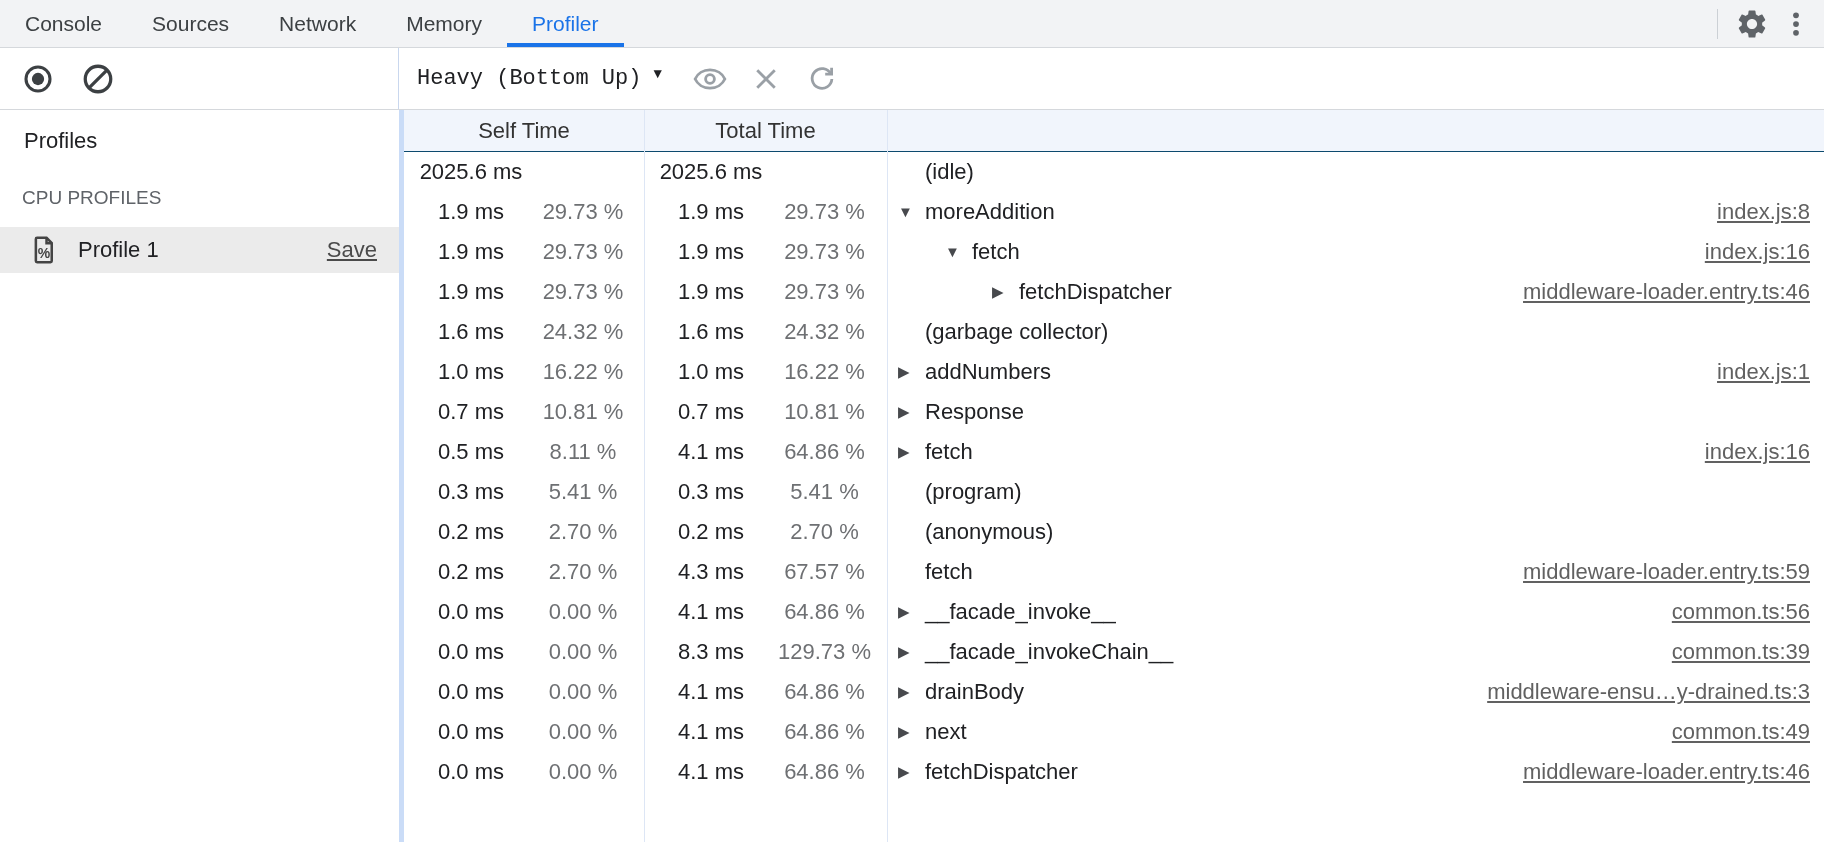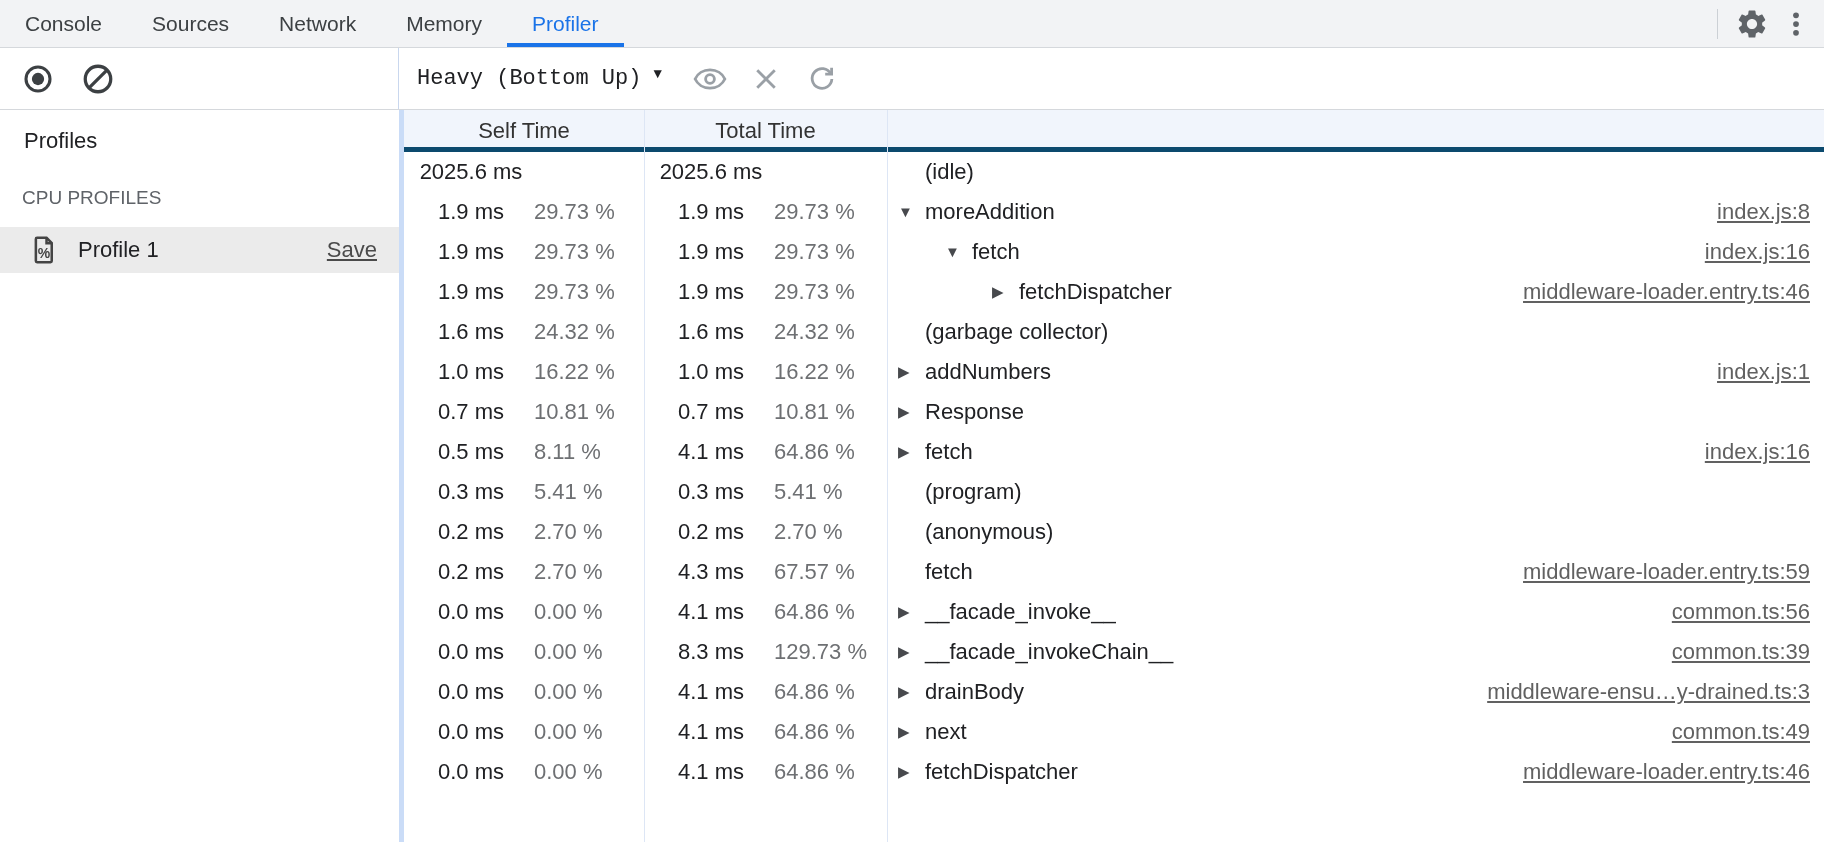--- a/index.html
+++ b/index.html
@@ -50,32 +50,32 @@
 
   
   .vdivider{position:absolute;left:399px;top:110px;width:5px;height:732px;background:var(--divider_strip);}
 
   
   .grid{position:absolute;left:404px;top:110px;width:1420px;height:732px;background:#fff;}
   .colline{position:absolute;top:0;bottom:0;width:1px;background:var(--column_border);z-index:2;}
   .colline-1{left:240px;}
   .colline-2{left:483px;}
   .grid-header{position:relative;height:42px;background:var(--header_bg);
-    border-bottom:5px solid #0c4a6e;display:flex;z-index:1;}
+    border-bottom:1px solid #0c4a6e;display:flex;z-index:1;}
   .gh{font-size:22px;color:#333;line-height:41px;}
   .gh-self{width:240px;text-align:center;}
   .gh-total{width:243px;text-align:center;}
   .gh-fn{flex:1;padding-left:12px;text-align:left;}
   .grid-body{position:relative;z-index:1;}
   .grid-row{display:flex;height:40px;line-height:40px;font-size:22px;}
   .cell-time{display:flex;padding-left:4px;}
   .cell-self{width:240px;}
   .cell-total{width:243px;}
   .ms{display:inline-block;width:126px;text-align:center;color:var(--text_color);white-space:nowrap;}
-  .pct{flex:1;text-align:left;padding-right:12px;color:var(--percent_color);white-space:nowrap;}
+  .pct{flex:1;text-align:center;padding-right:12px;color:var(--percent_color);white-space:nowrap;}
   .cell-fn{flex:1;display:flex;align-items:center;white-space:nowrap;overflow:hidden;}
   .arrow{display:inline-block;width:27px;font-size:15px;color:#47494d;flex:0 0 27px;}
   .fname{color:var(--text_color);}
   .srclink{margin-left:auto;padding-right:14px;color:var(--link_color);text-decoration:underline;cursor:pointer;}
   svg{display:block;}
 </style>
 </head>
 <body>
 
 <div class="tabbar">

